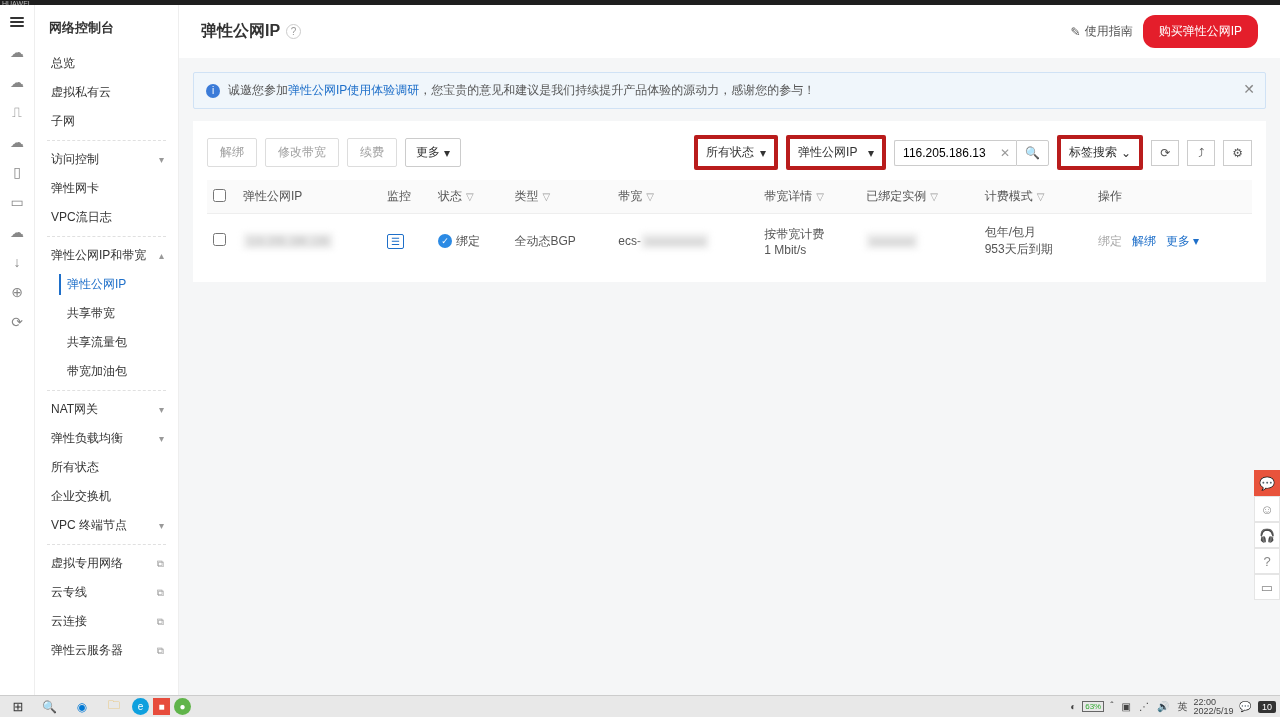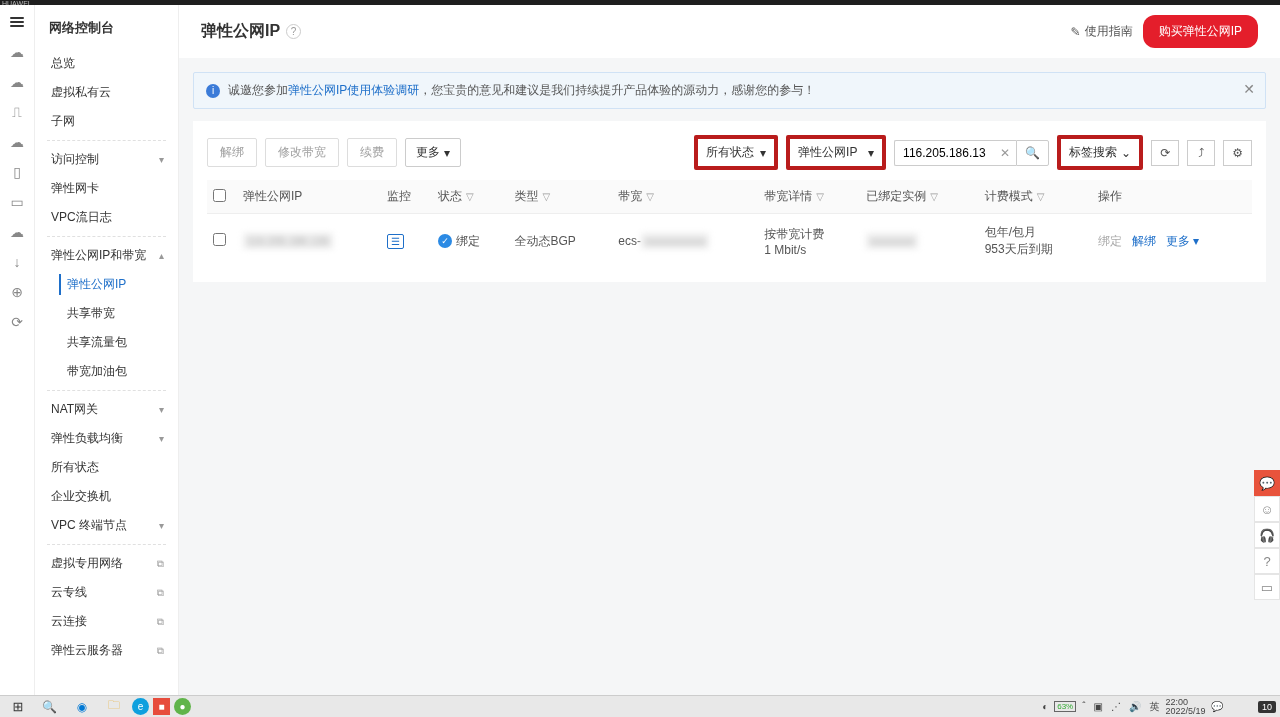--- a/index.html
+++ b/index.html
@@ -87,21 +87,21 @@
 .taskbar .tb { width: 28px; height: 18px; display: flex; align-items: center; justify-content: center; cursor: pointer; font-size: 12px; }
 .tb.win { color: #333; font-size: 13px; }
 .tb.c1 { background: #0ea0de; color: #fff; border-radius: 50%; width: 17px; height: 17px; font-size: 10px; }
 .tb.c2 { background: #e74c3c; color: #fff; width: 17px; height: 17px; font-size: 10px; }
 .tb.c3 { background: #60b44a; color: #fff; border-radius: 50%; width: 17px; height: 17px; font-size: 10px; }
 .taskbar .sp { flex: 1; }
 .tray { display: flex; align-items: center; gap: 4px; color: #444; font-size: 10px; }
 .tray .tt { padding: 0 2px; }
 .tray .batt { border: 1px solid #666; padding: 0 2px; font-size: 8px; color: #3a3; }
 .tray .clock { display: flex; flex-direction: column; align-items: flex-start; line-height: 1; font-size: 9px; }
-.tray .notif { background: #333; color: #fff; padding: 1px 4px; border-radius: 2px; font-size: 9px; margin-left: 28px; }
+.tray .notif { background: #333; color: #fff; padding: 1px 4px; border-radius: 2px; font-size: 9px; }
 </style>
 </head>
 <body>
 
 <div class="top-bar"></div>
 <div class="top-logo">HUAWEI</div>
 
 <div class="layout">
 
   <div class="icon-bar">

